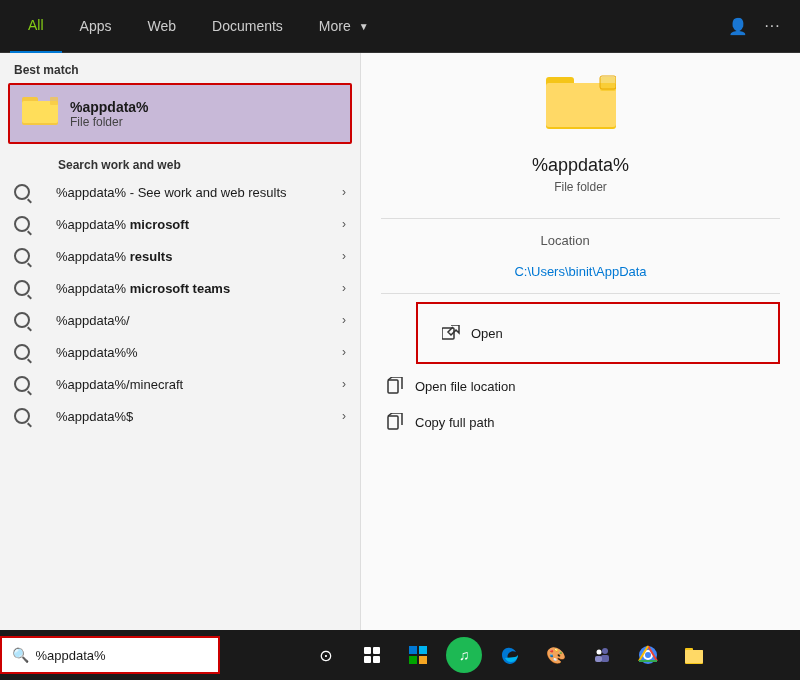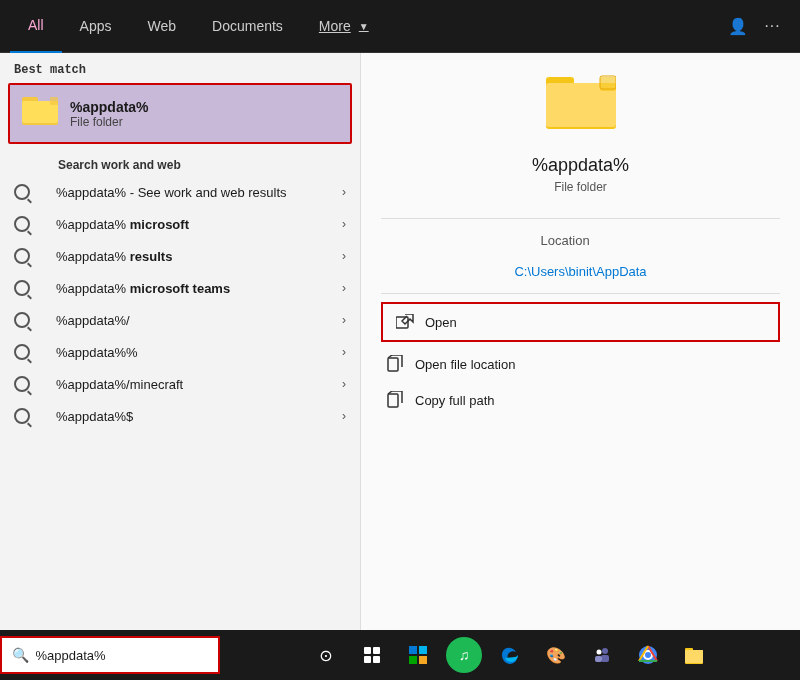--- a/index.html
+++ b/index.html
@@ -24,28 +24,27 @@
     .nav-tab {
       color: #ccc;
       padding: 0 18px;
       height: 53px;
       display: flex;
       align-items: center;
       cursor: pointer;
       font-size: 14px;
     }
     .nav-tab.active {
-      color: #f9a8d4;
+      color: #84cc16;
       border-bottom: 2px solid #0078d4;
     }
     .nav-more {
       display: flex;
       align-items: center;
       gap: 4px;
-      text-decoration: underline;
     }
     .nav-spacer { flex: 1; }
     .nav-icons {
       display: flex;
       align-items: center;
       gap: 16px;
       padding-right: 10px;
     }
     .nav-icon-btn {
       color: #ccc;
@@ -67,21 +66,20 @@
       width: 360px;
       background: #f3f3f3;
       overflow-y: auto;
       flex-shrink: 0;
     }
     .section-label {
       font-size: 12px;
       font-weight: 600;
       color: #333;
       padding: 10px 14px 6px 14px;
-      font-family: Liberation Mono, monospace;
     }
 
     
     .best-match-item {
       display: flex;
       align-items: center;
       background: #c8b9d8;
       margin: 0 8px 8px 8px;
       padding: 10px 12px;
       border: 2px solid #cc0000;
@@ -221,22 +219,23 @@
       width: 20px;
       height: 20px;
       display: flex;
       align-items: center;
       justify-content: center;
       flex-shrink: 0;
     }
     .open-btn-wrapper {
       border: 2px solid #cc0000;
       display: inline-flex;
-      padding: 0;
+      padding: 11px;
       margin-bottom: 2px;
+      margin-left: 35px;
     }
 
     
     .taskbar {
       position: absolute;
       bottom: 0;
       left: 0;
       right: 0;
       height: 50px;
       background: #1a1a1a;

